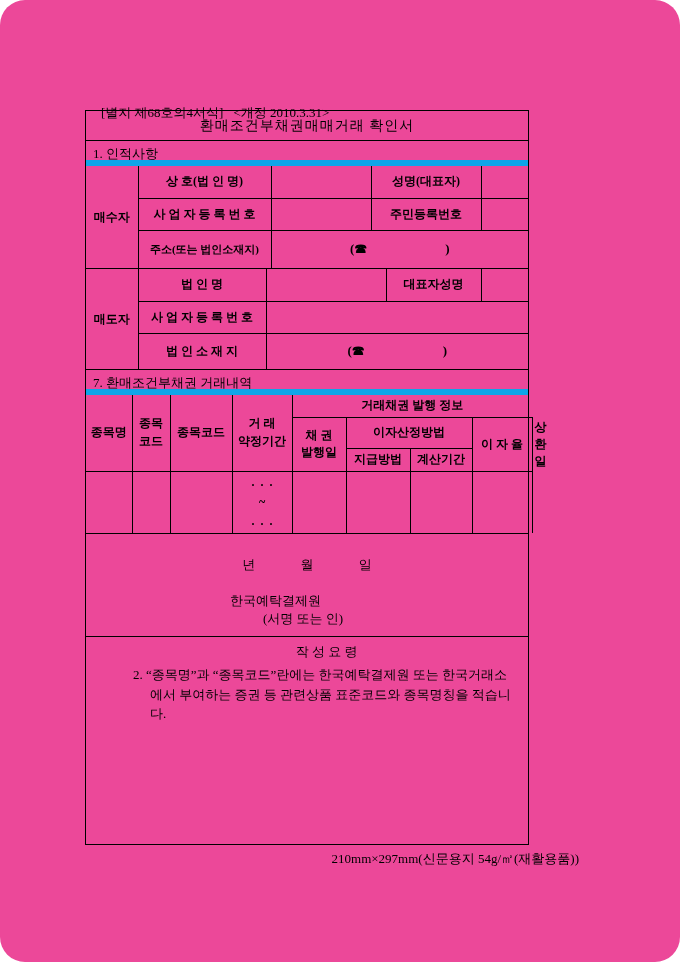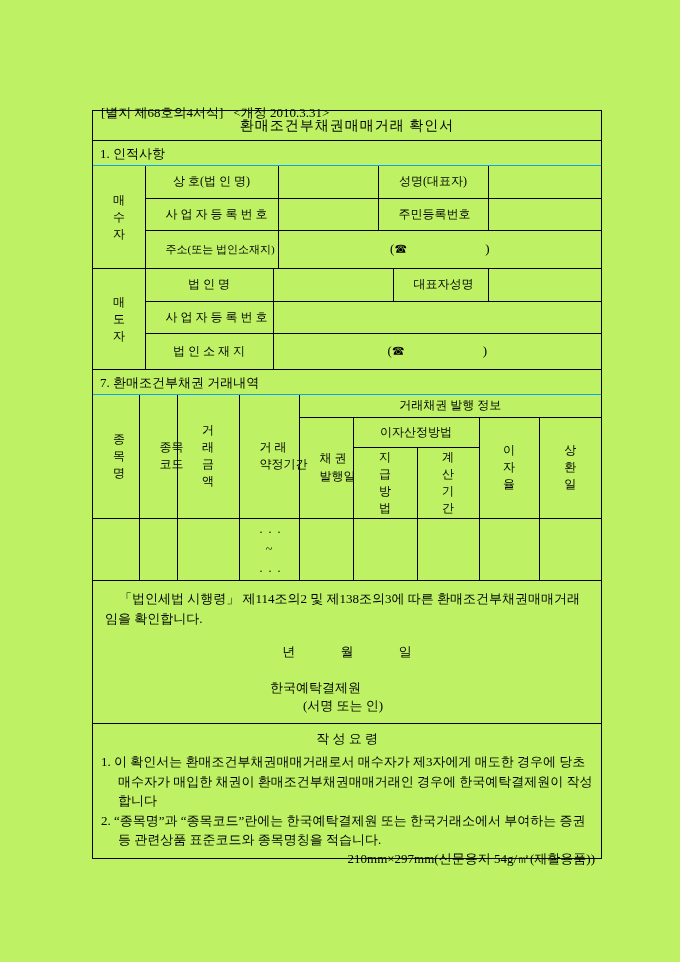--- a/index.html
+++ b/index.html
@@ -2,47 +2,47 @@
 <html lang="ko"><head>
 <meta charset="utf-8">
 <style>
   * { margin:0; padding:0; box-sizing:border-box; }
   html,body { background:#ffffff; }
   body {
     width:680px; height:962px;
     font-family:"Liberation Serif","DejaVu Serif",serif;
     color:#000;
   }
-  .sheet { position:relative; width:680px; height:962px; background:#bef264; overflow:hidden; }
+  .sheet { position:relative; width:680px; height:962px; background:#ec4899; overflow:hidden;border-radius:25px; }
 
   .doc-header { position:absolute; left:88px; top:88px; font-size:13px; white-space:pre; }
   .doc-header .rev { margin-left:10px; }
 
   .form-box {
-    position:absolute; left:92px; top:110px; width:510px; min-height:735px;
+    position:absolute; left:85px; top:110px; width:444px; min-height:735px;
     border:1px solid #000; display:flex; flex-direction:column;justify-content:space-between;
   }
 
   .form-title {
     height:30px; line-height:30px; text-align:center; font-size:14px;
     letter-spacing:1px; border-bottom:1px solid #000;
   }
   .sec-heading {
     height:25px; line-height:25px; padding-left:7px; font-size:13px;
-    border-bottom:1px solid #0ea5e9;
+    border-bottom:6px solid #0ea5e9;
   }
 
   .twrap { border-bottom:1px solid #000; }
 
   table.grid {
     width:100%; border-collapse:collapse; border:hidden; table-layout:fixed;
   }
   table.grid td, table.grid th {
-    border:1px solid #000; font-size:12px; font-weight:normal;
-    text-align:center; vertical-align:middle; padding:1px 20px;
+    border:1px solid #000; font-size:12px; font-weight:bold;
+    text-align:center; vertical-align:middle; padding:1px 2px;
   }
   .h32 { height:32px; }
   .h36 { height:36px; }
   .h38 { height:38px; }
   .lbl { white-space:nowrap; }
   .lbl.sm { font-size:11px; }
   .rowhead { font-size:13px; }
   .pre { white-space:pre; line-height:1.45; }
 
   .phone-cell { text-align:right; padding-right:8px; }
@@ -62,29 +62,29 @@
     padding:0 4px; word-break:break-all;
   }
   .date-line { margin-top:14px; text-align:center; font-size:13px; }
   .date-line span { margin:0 21px; }
   .sign-line {
     margin-top:18px; display:flex; justify-content:flex-end; align-items:center;
     font-size:13px; padding-right:8px;flex-direction:column;
   }
   .sign-line .org { margin-right:55px; }
 
-  .notes { padding:4px 8px 8px; flex:1; }
+  .notes { padding:4px 8px 8px; flex:1;margin-left:39px; }
   .notes-title { text-align:center; font-size:13px; margin:2px 0 4px; }
   .note-item {
     font-size:13px; line-height:1.5; word-break:break-all;
     padding-left:17px; text-indent:-17px;
   }
 
   .doc-footer {
-    position:absolute; right:85px; top:850px; font-size:13px;
+    position:absolute; right:101px; top:850px; font-size:13px;
   }
 </style>
 </head>
 <body>
 
 <div class="sheet">
 
   <div class="doc-header">
     <span>[별지 제68호의4서식]</span><span class="rev">&lt;개정 2010.3.31&gt;</span>
   </div>
@@ -182,21 +182,21 @@
             <col style="width:64px">
             <col style="width:62px">
             <col style="width:60px">
             <col>
         </colgroup>
         <tbody>
           <tr class="hr1">
             <th rowspan="3">종목명</th>
             <th rowspan="3" class="pre">종목
 코드</th>
-            <th rowspan="3">거래금액</th>
+            <th rowspan="3">종목코드</th>
             <th rowspan="3" class="pre">거 래
 약정기간</th>
             <th colspan="5">거래채권 발행 정보</th>
           </tr>
           <tr class="hr2">
             <th rowspan="2" class="pre">채 권
 발행일</th>
             <th colspan="2">이자산정방법</th>
             <th rowspan="2">이 자 율</th>
             <th rowspan="2">상 환 일</th>
@@ -216,35 +216,33 @@
             <td></td>
             <td></td>
             <td></td>
             <td></td>
           </tr>
         </tbody>
       </table>
     </div>
 
     <div class="confirm">
-      <p class="confirm-text">「법인세법 시행령」 제114조의2 및 제138조의3에 따른 환매조건부채권매매거래임을 확인합니다.</p>
       <div class="date-line">
         <span>년</span>
         <span>월</span>
         <span>일</span>
       </div>
       <div class="sign-line">
         <span class="org">한국예탁결제원</span>
         <span>(서명 또는 인)</span>
       </div>
     </div>
 
     <div class="notes">
       <div class="notes-title">작 성 요 령</div>
-      <div class="note-item">1. 이 확인서는 환매조건부채권매매거래로서 매수자가 제3자에게 매도한 경우에 당초 매수자가 매입한 채권이 환매조건부채권매매거래인 경우에 한국예탁결제원이 작성합니다</div>
       <div class="note-item">2. “종목명”과 “종목코드”란에는 한국예탁결제원 또는 한국거래소에서 부여하는 증권 등 관련상품 표준코드와 종목명칭을 적습니다.</div>
     </div>
 
   </div>
 
   <div class="doc-footer">210mm×297mm(신문용지 54g/㎡(재활용품))</div>
 
 </div>
 
 </body></html>

